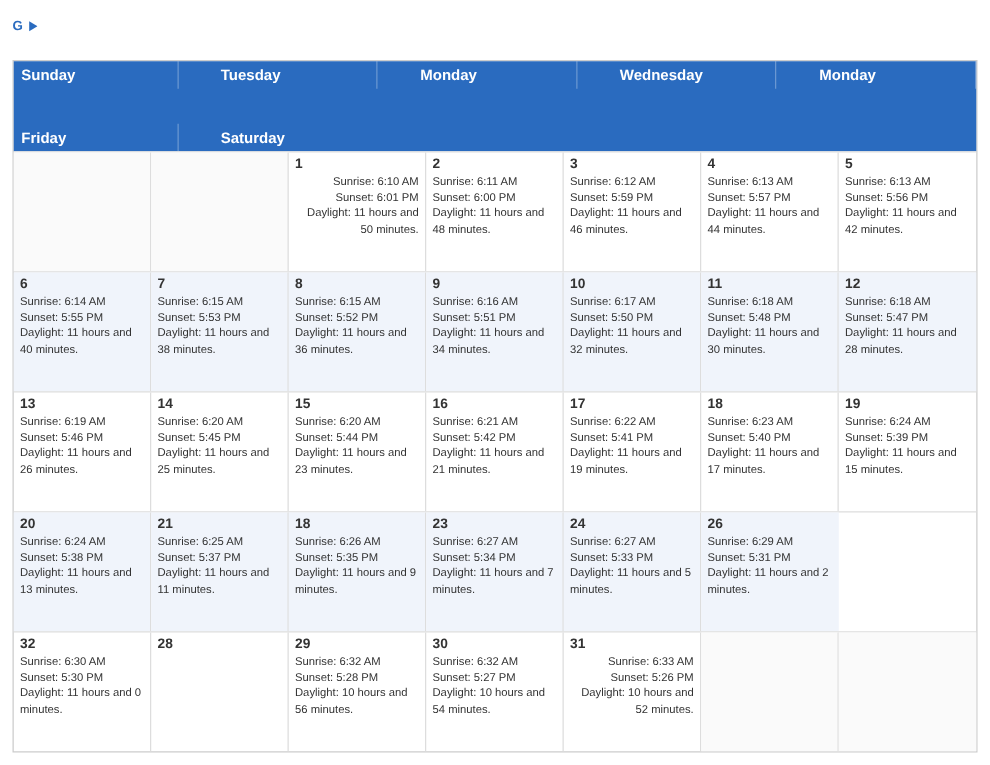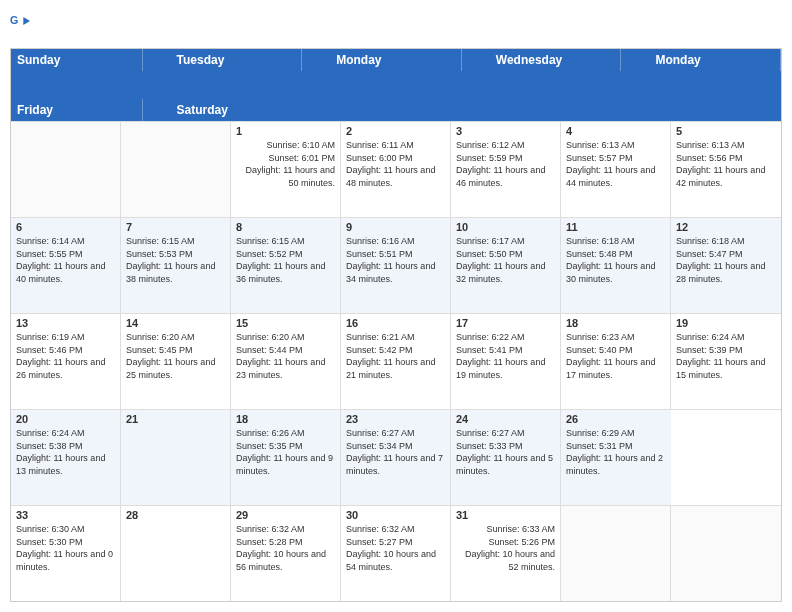--- a/index.html
+++ b/index.html
@@ -269,20 +269,23 @@
         </div>
         <div class="week-row alt-row">
           <div class="day-cell">
             <span class="day-num">20</span>
             <div class="day-info" style="white-space: pre-line;">Sunrise: 6:24 AM
 Sunset: 5:38 PM
 Daylight: 11 hours and 13 minutes.</div>
           </div>
           <div class="day-cell">
             <span class="day-num">21</span>
+            <div class="day-info" style="white-space: pre-line;">Sunrise: 6:25 AM
+Sunset: 5:37 PM
+Daylight: 11 hours and 11 minutes.</div>
           </div>
           <div class="day-cell">
             <span class="day-num">18</span>
             <div class="day-info" style="white-space: pre-line;">Sunrise: 6:26 AM
 Sunset: 5:35 PM
 Daylight: 11 hours and 9 minutes.</div>
           </div>
           <div class="day-cell">
             <span class="day-num">23</span>
             <div class="day-info" style="white-space: pre-line;">Sunrise: 6:27 AM
@@ -297,21 +300,21 @@
           </div>
           <div class="day-cell">
             <span class="day-num">26</span>
             <div class="day-info" style="white-space: pre-line;">Sunrise: 6:29 AM
 Sunset: 5:31 PM
 Daylight: 11 hours and 2 minutes.</div>
           </div>
         </div>
         <div class="week-row">
           <div class="day-cell">
-            <span class="day-num">33</span>
+            <span class="day-num">32</span>
             <div class="day-info" style="white-space: pre-line;">Sunrise: 6:30 AM
 Sunset: 5:30 PM
 Daylight: 11 hours and 0 minutes.</div>
           </div>
           <div class="day-cell">
             <span class="day-num">28</span>
           </div>
           <div class="day-cell">
             <span class="day-num">29</span>
             <div class="day-info" style="white-space: pre-line;">Sunrise: 6:32 AM

